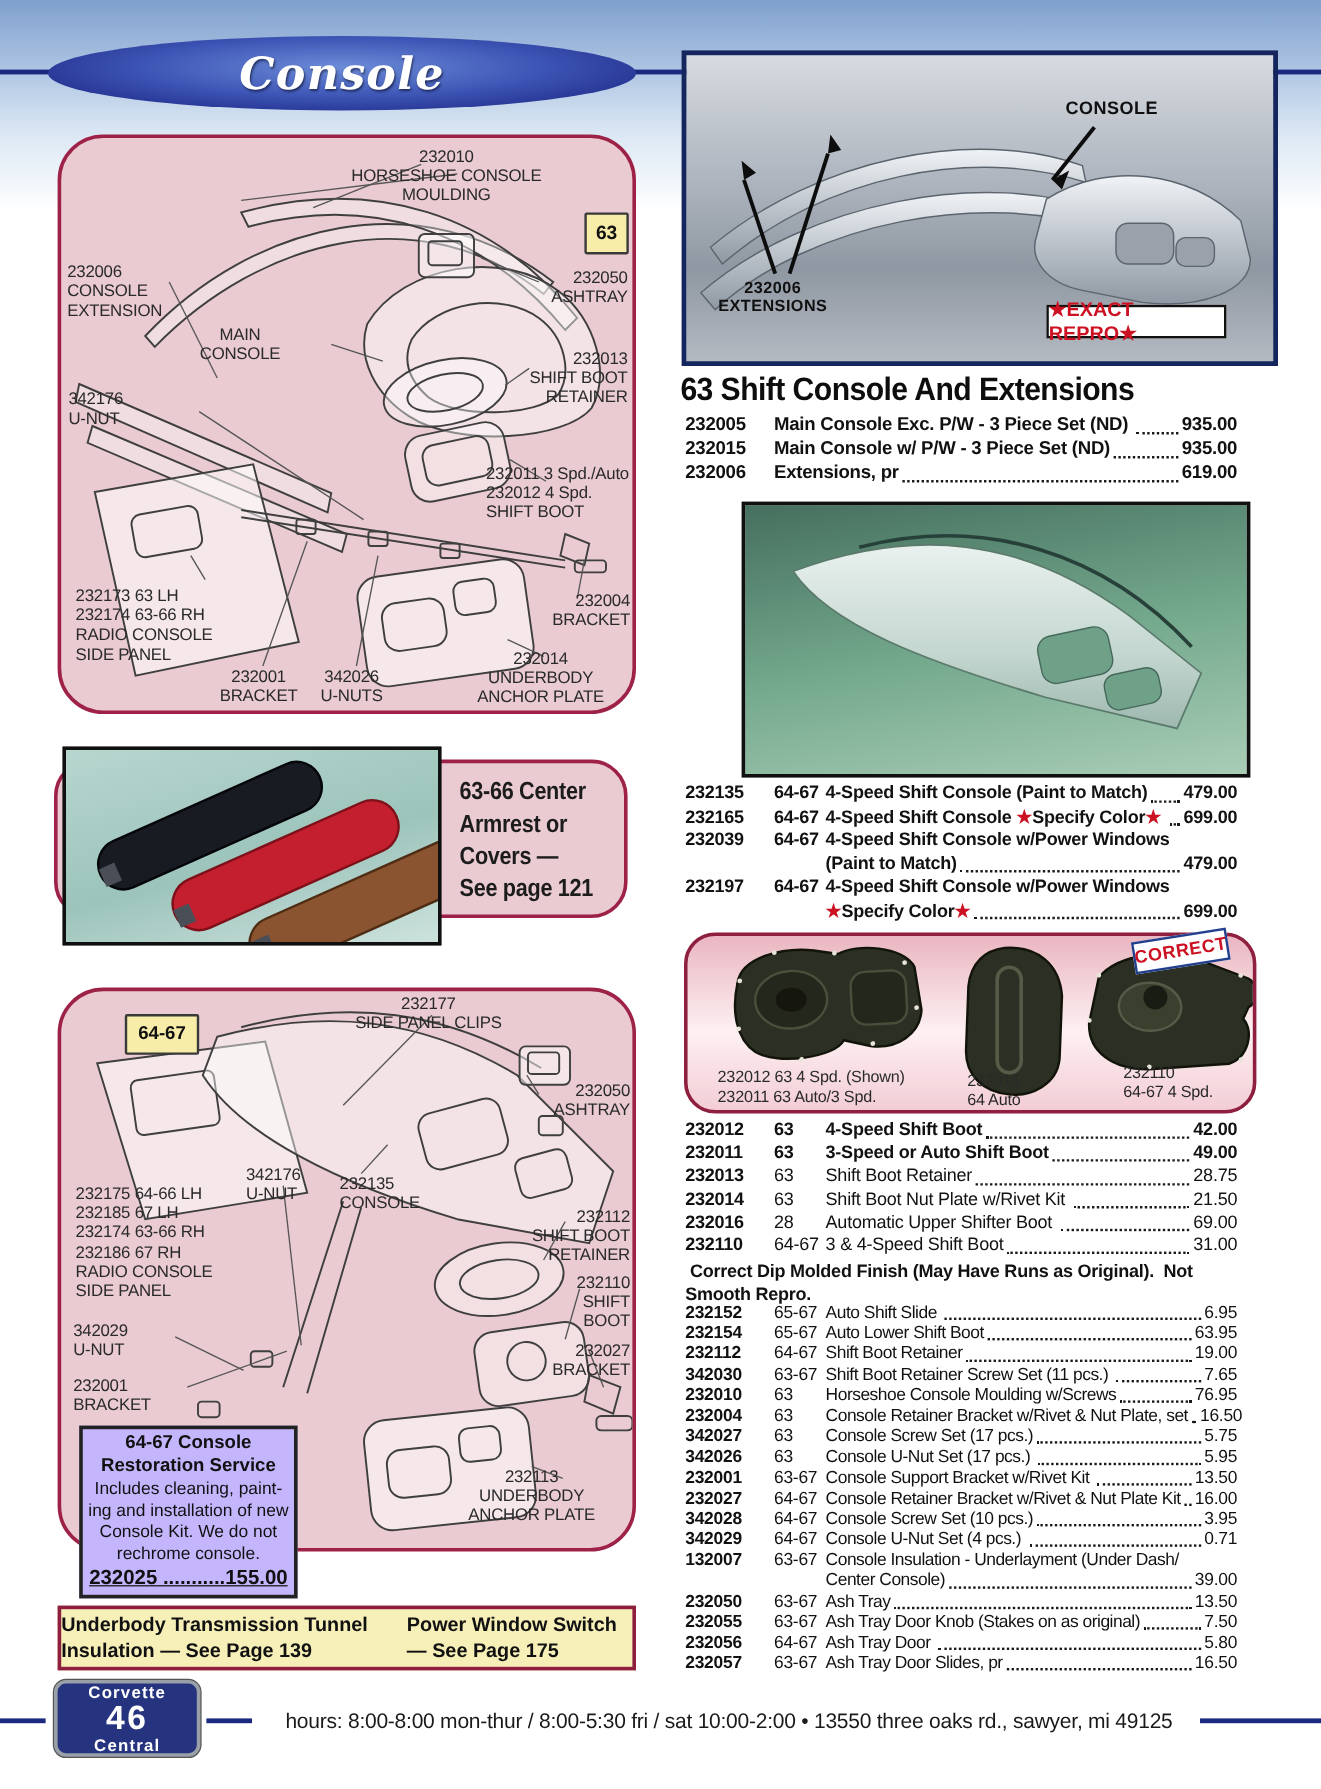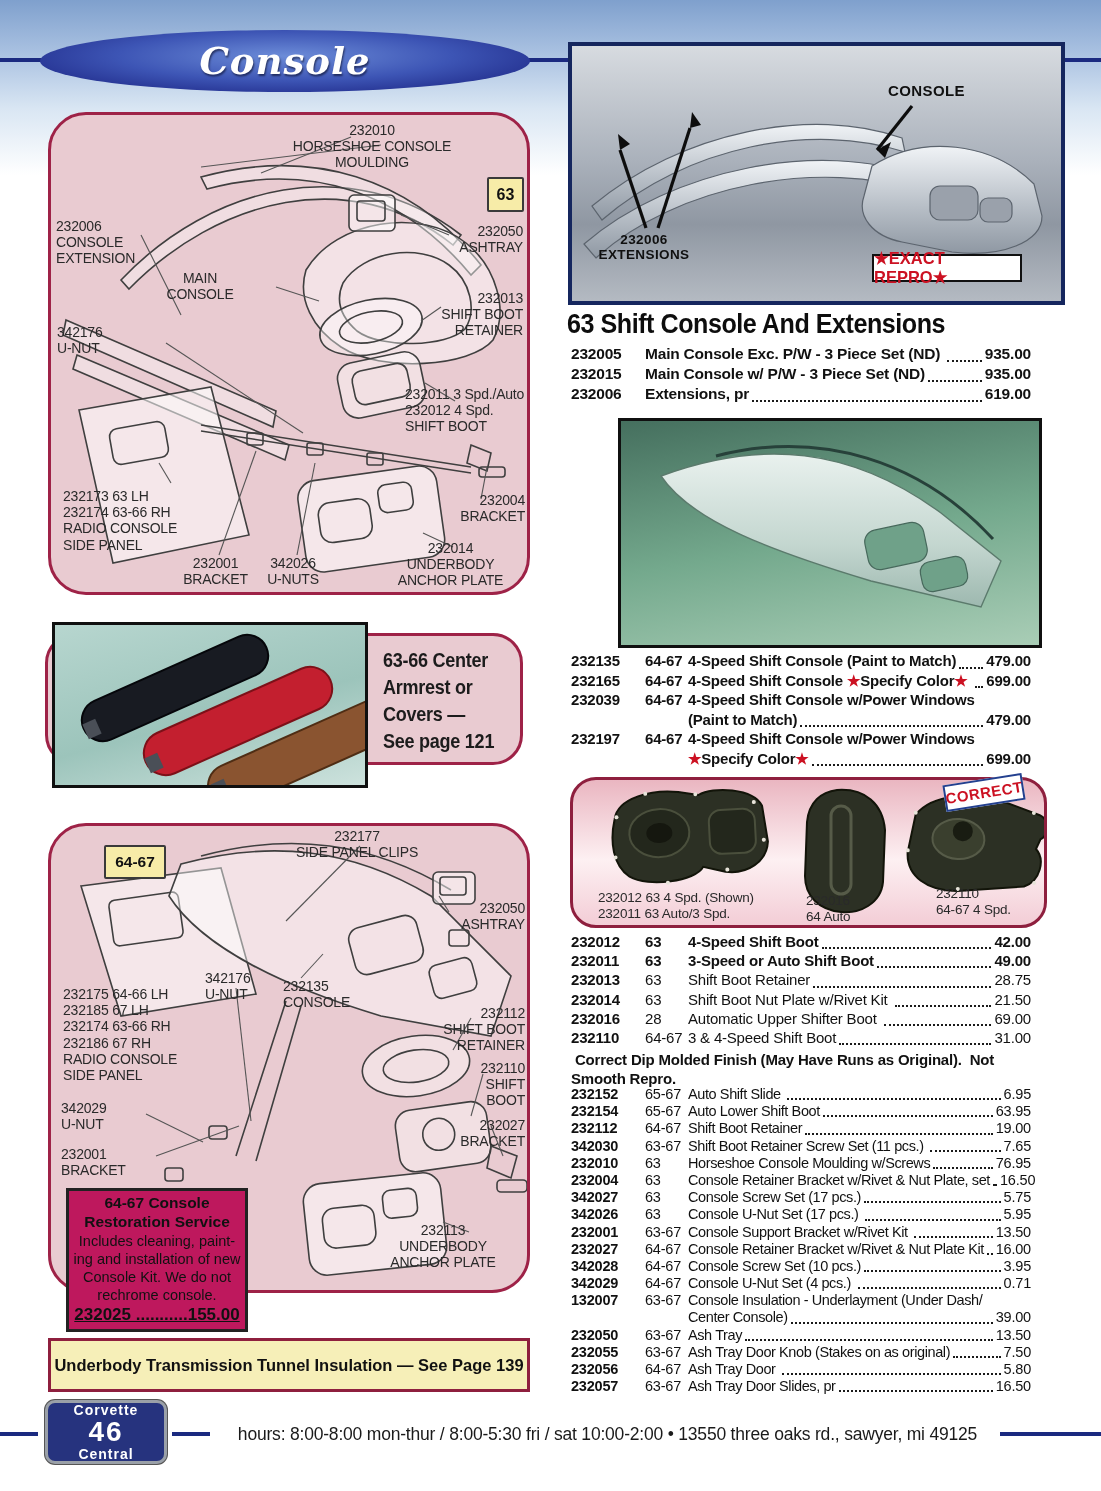--- a/index.html
+++ b/index.html
@@ -56,21 +56,21 @@
   .pl-line .price{flex-shrink:0;text-align:right;}
   .pl-line.b .desc,.pl-line.b .price,.pl-line.b .yrs{font-weight:bold;}
   .pl-line.note{font-weight:bold;white-space:pre-wrap;letter-spacing:-.2px;}
   .s0{font-size:15.5px;} .s0 .pl-line{height:20px;}
   .s1{font-size:15px;}   .s1 .pl-line{height:19.5px;}
   .s2{font-size:15px;}   .s2 .pl-line{height:19.2px;} .s2 .pl-line.note{height:auto;line-height:19px;margin-top:2px;}
   .s3{font-size:14.5px;} .s3 .pl-line{height:17.2px;} .s3 .pl-line .desc{letter-spacing:-.4px;}
   .star{color:#cc1122;}
 
   
-  .resto{position:absolute;left:66px;top:1188px;width:182px;background:#be185d;border:3px solid #222;
+  .resto{position:absolute;left:66px;top:1188px;width:182px;background:#c4b5fd;border:3px solid #222;
     box-sizing:border-box;text-align:center;padding:3px 2px 4px 2px;}
   .resto .t{font-weight:bold;font-size:15.5px;line-height:18.5px;white-space:pre-line;}
   .resto .bdy{font-size:14.5px;line-height:18px;white-space:pre-line;margin-top:1px;}
   .resto .pr{font-weight:bold;font-size:17px;line-height:21px;text-decoration:underline;}
   .banner{position:absolute;left:48px;top:1338px;width:482px;height:54px;background:#f6efb8;border:3px solid #8e1f3e;
     box-sizing:border-box;display:flex;flex-direction:row;align-items:center;justify-content:center;}
   .banner div{font-weight:bold;font-size:16.5px;line-height:22px;color:#111;}
 
   
   .fbadge{position:absolute;left:45px;top:1400px;width:122px;height:64px;background:#26337e;
@@ -625,20 +625,21 @@
 Restoration Service</div>
     <div class="bdy">Includes cleaning, paint-
 ing and installation of new
 Console Kit.  We do not
 rechrome console.</div>
     <div class="pr">232025 ...........155.00</div>
   </div>
 
   <div class="banner">
     <div>Underbody Transmission Tunnel Insulation — See Page 139</div>
+    <div>Power Window Switch — See Page 175</div>
   </div>
 
   <div class="fline" style="left:0;width:38px;"></div>
   <div class="fline" style="left:172px;width:38px;"></div>
   <div class="fline" style="left:1000px;width:101px;"></div>
   <div class="fbadge">
     <div class="sm">Corvette</div>
     <div class="lg">46</div>
     <div class="sm">Central</div>
   </div>

